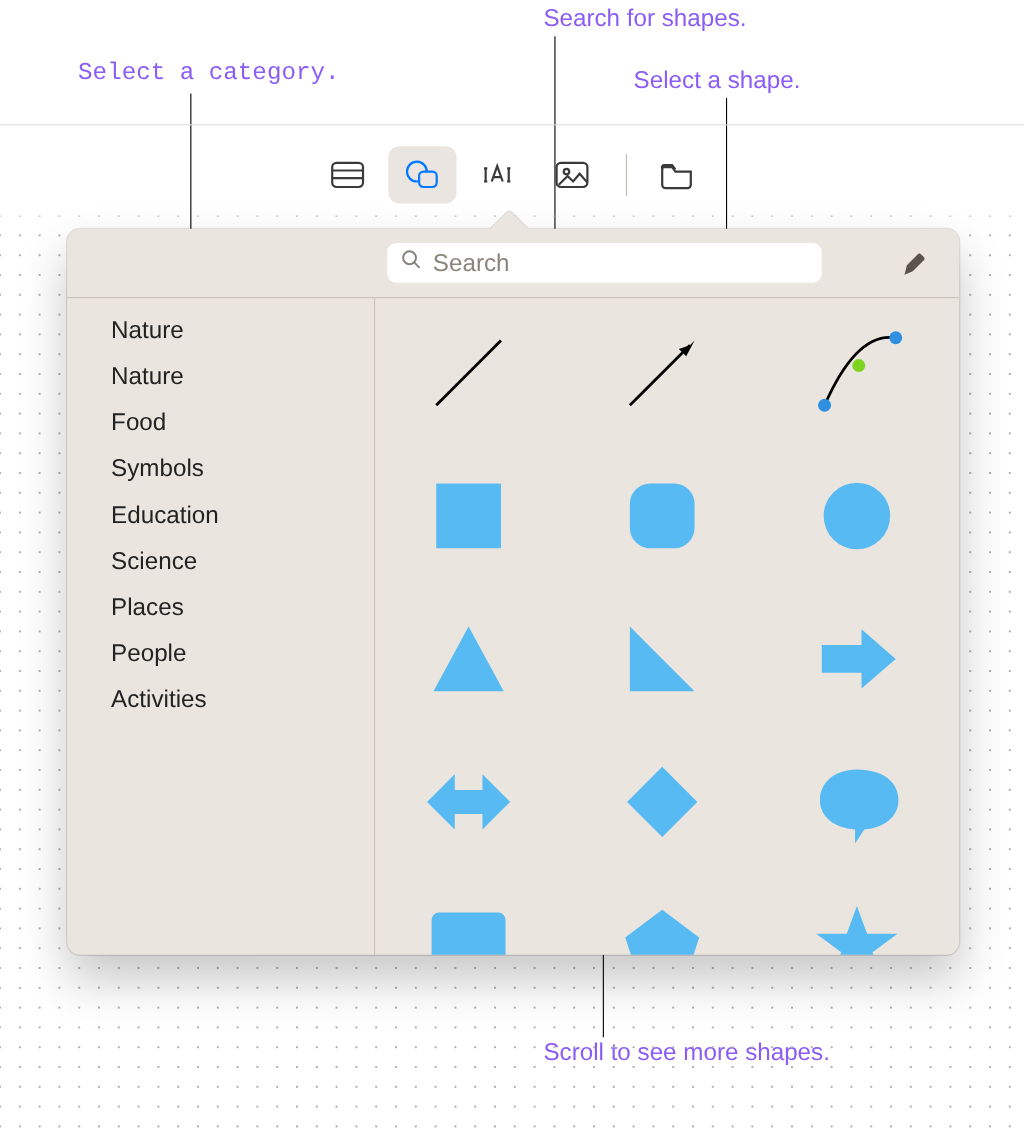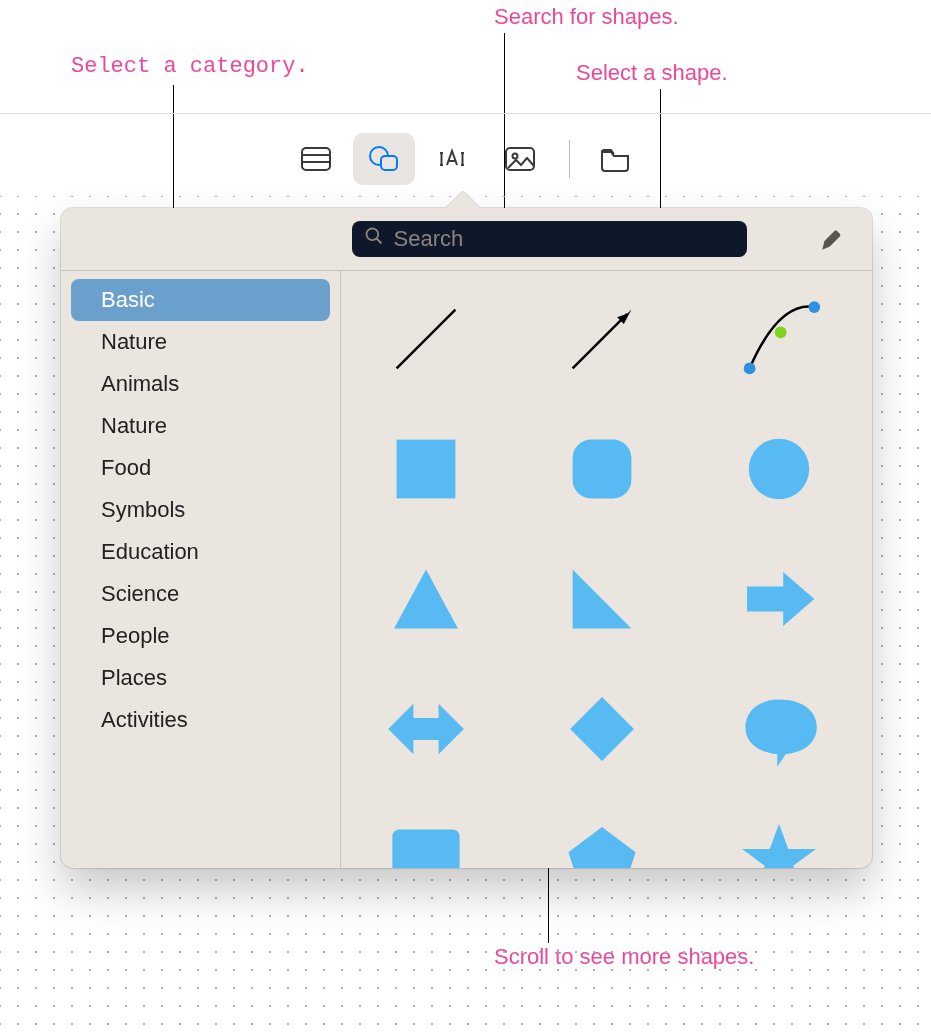--- a/index.html
+++ b/index.html
@@ -2,21 +2,21 @@
 <html><head>
 <meta charset="utf-8">
 <style>
   * { box-sizing: border-box; margin: 0; padding: 0; }
   html, body { width: 931px; height: 1032px; background: #fff; font-family: -apple-system, "Helvetica Neue", Helvetica, Arial, sans-serif; }
   body { position: relative; }
 
   .callout {
     position: absolute;
     font-size: 22px;
-    color: #ec4899;
+    color: #8b5cf6;
   }
   .leader {
     position: absolute;
     width: 1px;
     background: #000;
   }
   .bracket {
     position: absolute;
     border-top: 1px solid #000;
   }
@@ -105,21 +105,21 @@
     align-items: center;
     padding: 0 18px 0 18px;
     gap: 12px;
     justify-content: center;
     position: relative;
   }
   .search {
     width: 395px;
     margin-left: 165px;
     height: 36px;
-    background: #0f172a;
+    background: #ffffff;
     border-radius: 8px;
     display: flex;
     align-items: center;
     padding: 0 12px;
     gap: 10px;
     color: #8a847c;
     font-size: 22px;
   }
   .search svg { width: 20px; height: 20px; stroke: #8a847c; fill: none; stroke-width: 2.2; }
   .pen-btn {
@@ -253,30 +253,28 @@
     <div class="pen-btn">
       <svg viewBox="0 0 24 24">
           <path d="M3 21 L5 13 L14 4 a2 2 0 0 1 3 0 l2 2 a2 2 0 0 1 0 3 L10 18 L3 21 z M5 13 l5 5"></path>
         </svg>
     </div>
   </div>
   <div class="pop-sep"></div>
 
   <div class="pop-body">
     <div class="sidebar">
-      <div class="cat selected">Basic</div>
       <div class="cat">Nature</div>
-      <div class="cat">Animals</div>
       <div class="cat">Nature</div>
       <div class="cat">Food</div>
       <div class="cat">Symbols</div>
       <div class="cat">Education</div>
       <div class="cat">Science</div>
+      <div class="cat">Places</div>
       <div class="cat">People</div>
-      <div class="cat">Places</div>
       <div class="cat">Activities</div>
     </div>
 
     <div class="grid-wrap">
       <div class="grid">
 
         <div class="shape-cell">
           <svg viewBox="0 0 100 100">
               <line class="sh-stroke" x1="15" y1="85" x2="85" y2="15"></line>
             </svg>

